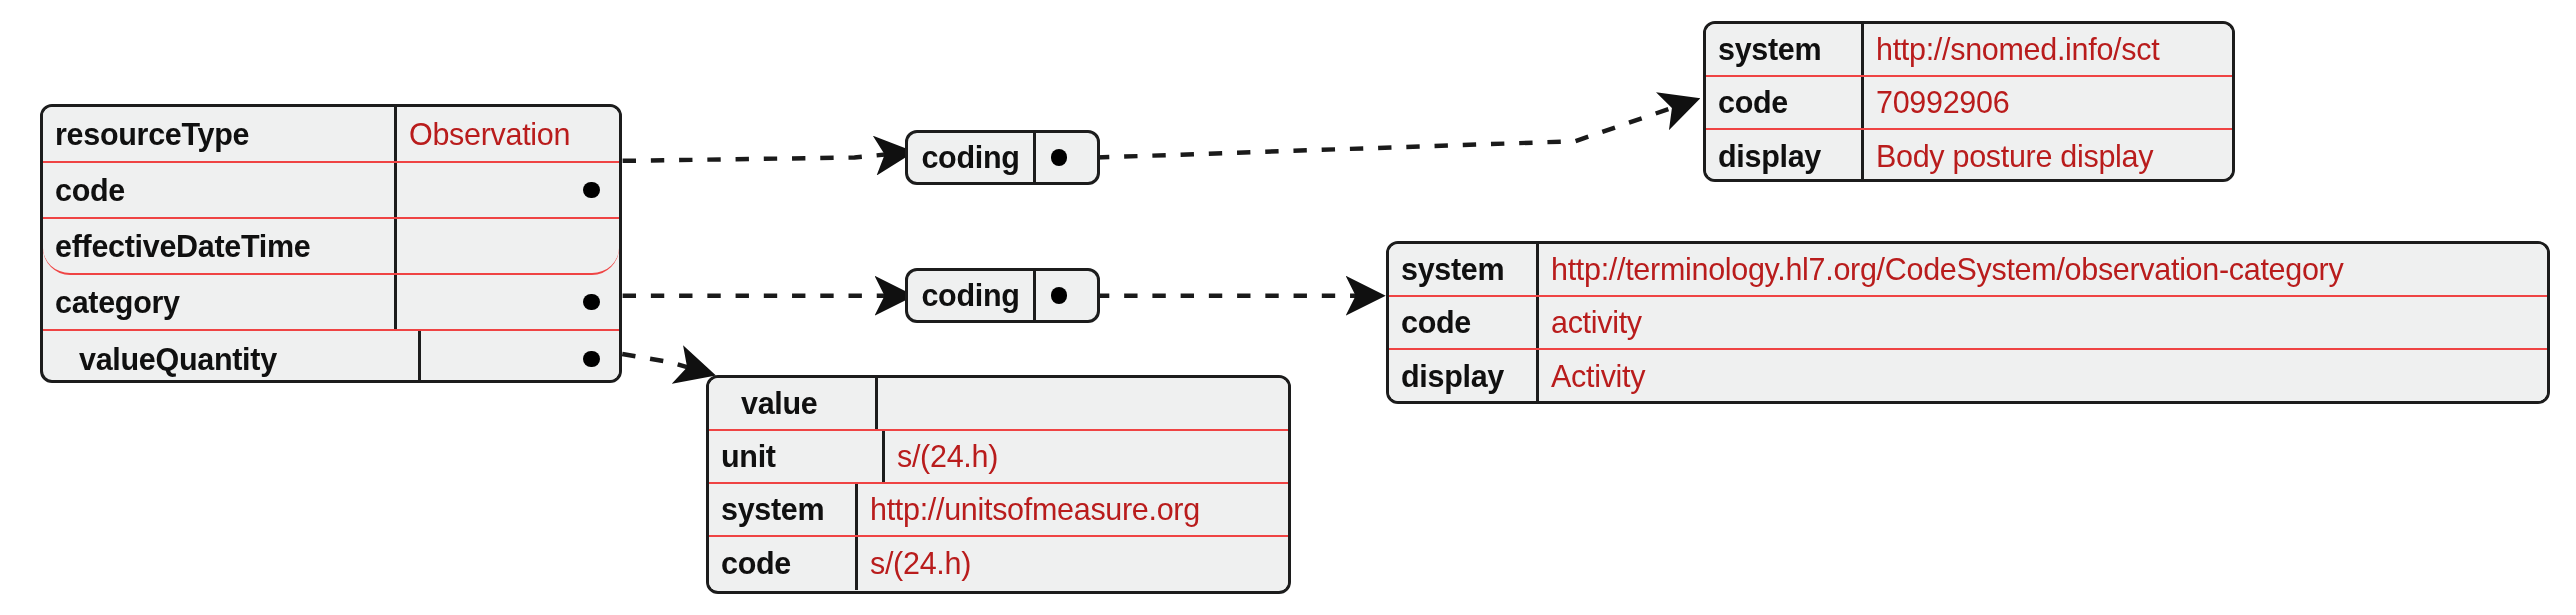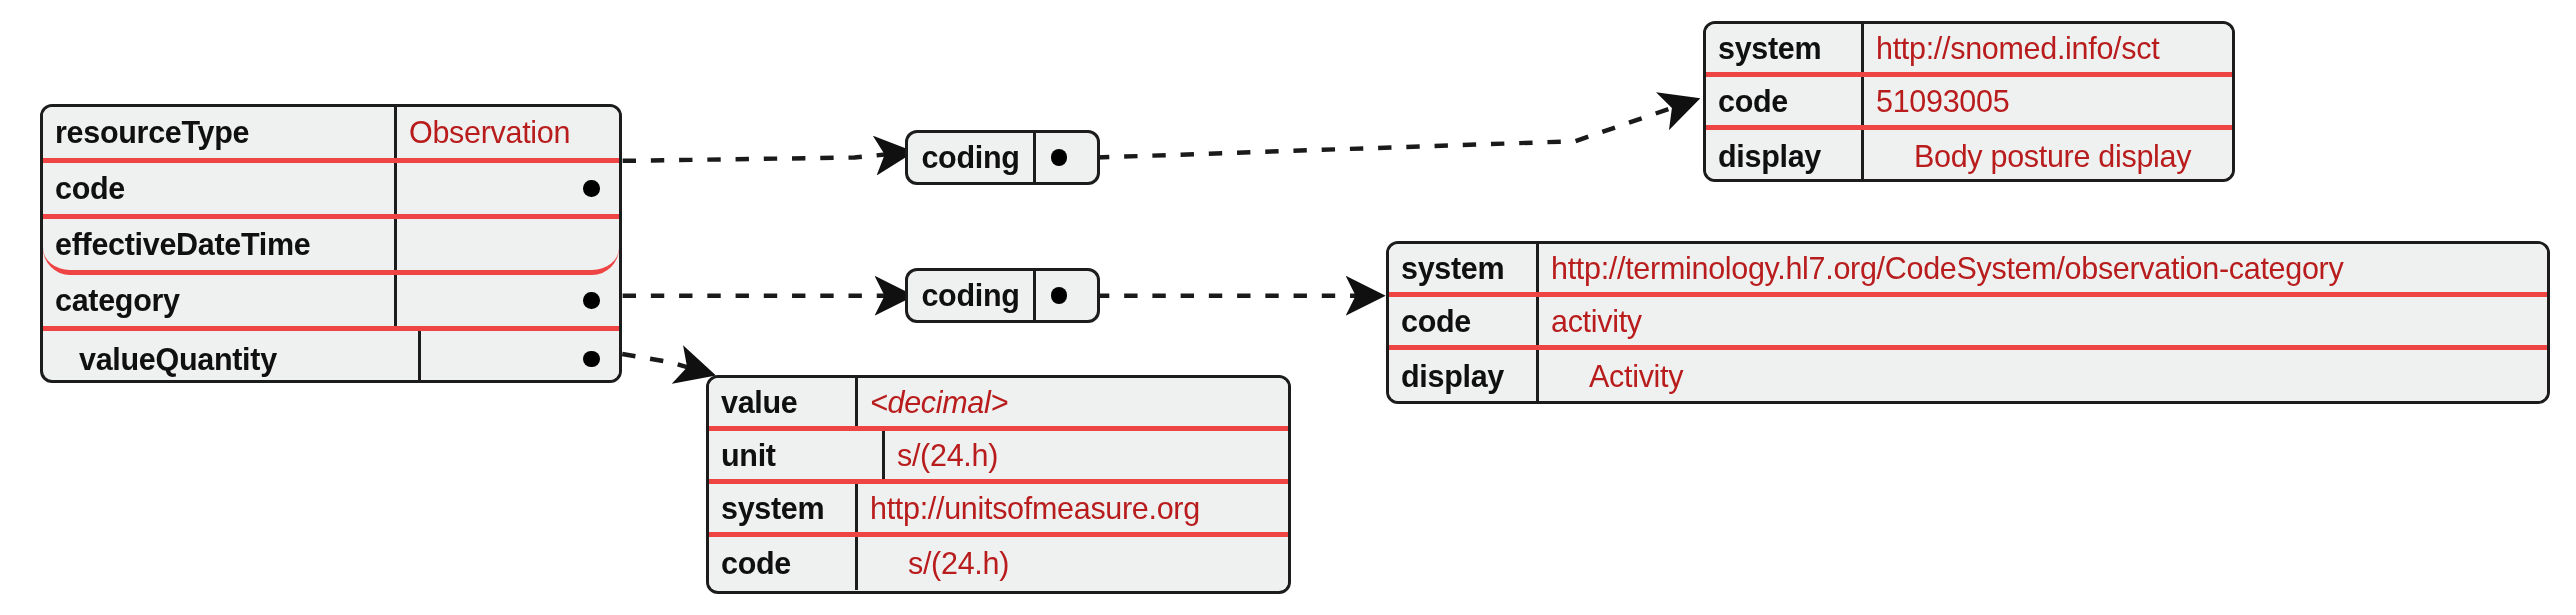--- a/index.html
+++ b/index.html
@@ -32,26 +32,25 @@
     box-sizing: border-box;
     background: #eff0f0;
     border: 3px solid #1c1c1c;
     border-radius: 12px;
     overflow: hidden;
     z-index: 5;
   }
   .node-row {
     display: flex;
     box-sizing: border-box;
-    border-bottom: 5px solid #ef4444;
+    border-bottom: 2px solid #ef4444;
     background: #eff0f0;
   }
   .node-row:last-child {
     border-bottom: none;
-    gap: 38px;
   }
   .cell-key {
     box-sizing: border-box;
     display: flex;
     align-items: center;
     padding: 0 10.4px 0 12px;
     font-weight: bold;
     font-size: 30.5px;
     color: #101010;
     letter-spacing: -0.3px;
@@ -176,21 +175,21 @@
     </div>
   </div>
 
   <div class="node" style="left:1703px; top:21px; width:532px; height:161px;">
     <div class="node-row" style="height:53px;">
       <div class="cell-key" style="width:158px;">system</div>
       <div class="cell-val">http://snomed.info/sct</div>
     </div>
     <div class="node-row" style="height:53px;">
       <div class="cell-key" style="width:158px;">code</div>
-      <div class="cell-val">51093005</div>
+      <div class="cell-val">70992906</div>
     </div>
     <div class="node-row" style="height:53px;">
       <div class="cell-key" style="width:158px;">display</div>
       <div class="cell-val">Body posture display</div>
     </div>
   </div>
 
   <div class="node" style="left:1386px; top:241px; width:1164px; height:163px;">
     <div class="node-row" style="height:53px;">
       <div class="cell-key" style="width:150px;">system</div>
@@ -200,23 +199,22 @@
       <div class="cell-key" style="width:150px;">code</div>
       <div class="cell-val">activity</div>
     </div>
     <div class="node-row" style="height:53px;">
       <div class="cell-key" style="width:150px;">display</div>
       <div class="cell-val">Activity</div>
     </div>
   </div>
 
   <div class="node" style="left:706px; top:375px; width:585px; height:219px;">
-    <div class="node-row" style="height:53px;">
+    <div class="node-row" style="height:53px;padding-left:20px;">
       <div class="cell-key" style="width:149px;">value</div>
-      <div class="cell-val italic">&lt;decimal&gt;</div>
     </div>
     <div class="node-row" style="height:53px;">
       <div class="cell-key" style="width:176px;">unit</div>
       <div class="cell-val">s/(24.h)</div>
     </div>
     <div class="node-row" style="height:53px;">
       <div class="cell-key" style="width:149px;">system</div>
       <div class="cell-val">http://unitsofmeasure.org</div>
     </div>
     <div class="node-row" style="height:53px;">

